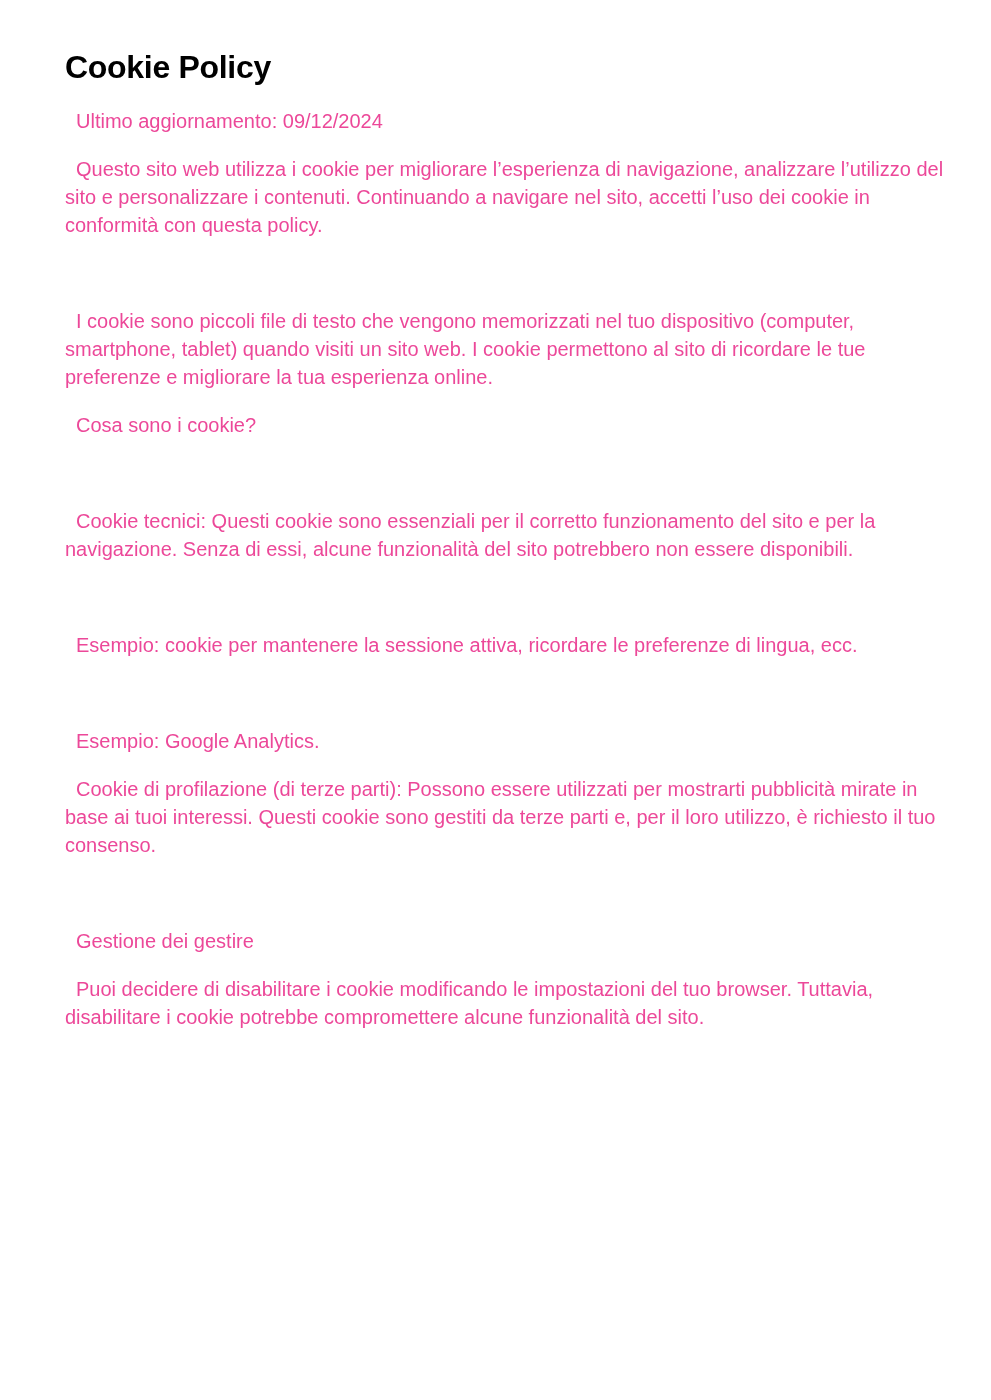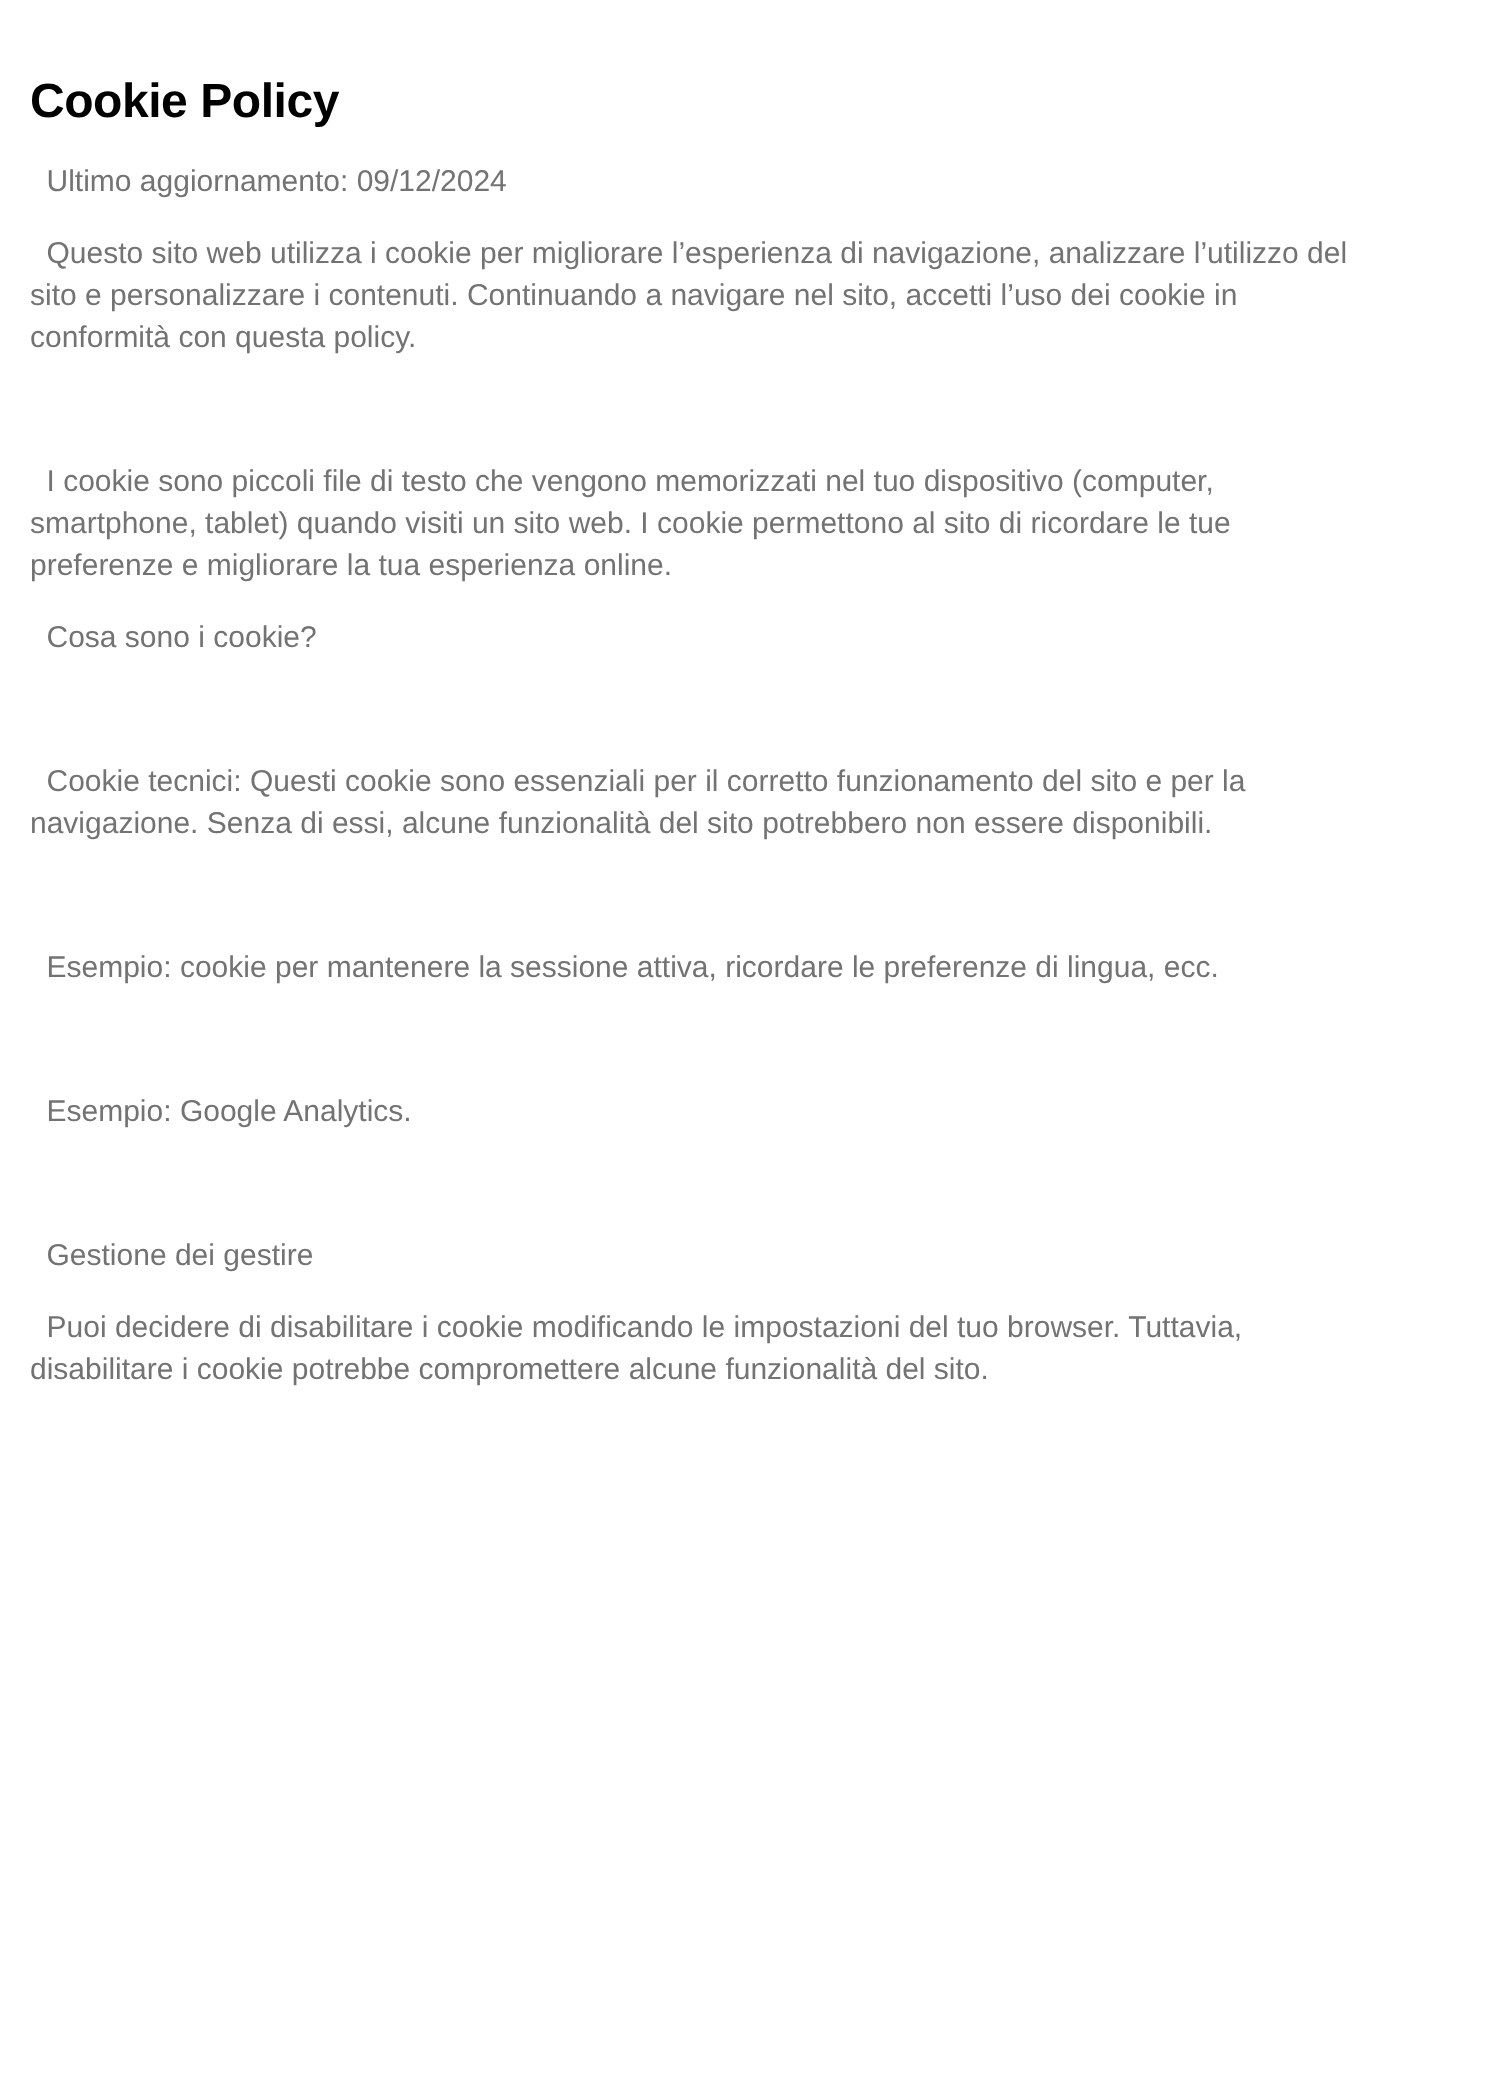--- a/index.html
+++ b/index.html
@@ -11,38 +11,38 @@
   .page {
     position: relative;
     width: 991px;
     height: 1400px;
     background: #ffffff;
     color: #000000;
     overflow: hidden;
     font-family: "Liberation Sans", sans-serif;
   }
   .content {
-    margin-left: 20px;
+    margin-left: 65px;
     width: 890px;
   }
   h1.doc-title {
     font-family: "Liberation Sans", sans-serif;
     font-weight: 700;
     font-size: 32px;
     line-height: 40px;
     letter-spacing: -0.3px;
     color: #000000;
     margin: 47px 0 20px 0;
   }
   p.para {
     font-size: 20px;
     line-height: 28px;
     margin: 20px 0;
     text-indent: 11px;
-    color: #737373;
+    color: #ec4899;
     word-spacing: normal;
   }
   p.para.empty {
     
   }
 </style>
 </head>
 <body>
 
 <div class="page">
@@ -53,19 +53,20 @@
         <p class="para">Questo sito web utilizza i cookie per migliorare l’esperienza di navigazione, analizzare l’utilizzo del sito e personalizzare i contenuti. Continuando a navigare nel sito, accetti l’uso dei cookie in conformità con questa policy.</p>
         <p class="para empty">&nbsp;</p>
         <p class="para">I cookie sono piccoli file di testo che vengono memorizzati nel tuo dispositivo (computer, smartphone, tablet) quando visiti un sito web. I cookie permettono al sito di ricordare le tue preferenze e migliorare la tua esperienza online.</p>
         <p class="para">Cosa sono i cookie?</p>
         <p class="para empty">&nbsp;</p>
         <p class="para">Cookie tecnici: Questi cookie sono essenziali per il corretto funzionamento del sito e per la navigazione. Senza di essi, alcune funzionalità del sito potrebbero non essere disponibili.</p>
         <p class="para empty">&nbsp;</p>
         <p class="para">Esempio: cookie per mantenere la sessione attiva, ricordare le preferenze di lingua, ecc.</p>
         <p class="para empty">&nbsp;</p>
         <p class="para">Esempio: Google Analytics.</p>
+        <p class="para">Cookie di profilazione (di terze parti): Possono essere utilizzati per mostrarti pubblicità mirate in base ai tuoi interessi. Questi cookie sono gestiti da terze parti e, per il loro utilizzo, è richiesto il tuo consenso.</p>
         <p class="para empty">&nbsp;</p>
         <p class="para">Gestione dei gestire</p>
         <p class="para">Puoi decidere di disabilitare i cookie modificando le impostazioni del tuo browser. Tuttavia, disabilitare i cookie potrebbe compromettere alcune funzionalità del sito.</p>
         <p class="para empty">&nbsp;</p>
       </div>
   </div>
 </div>
 
 </body></html>

